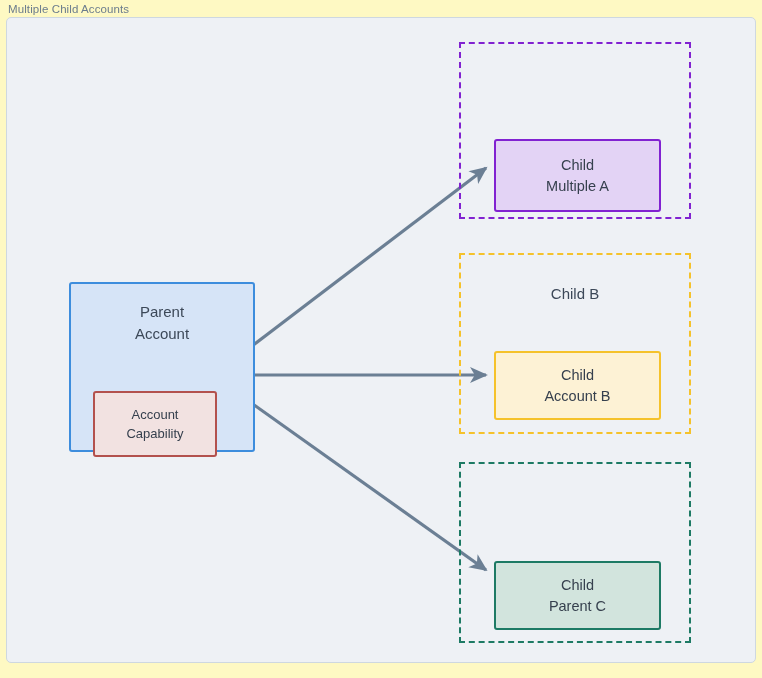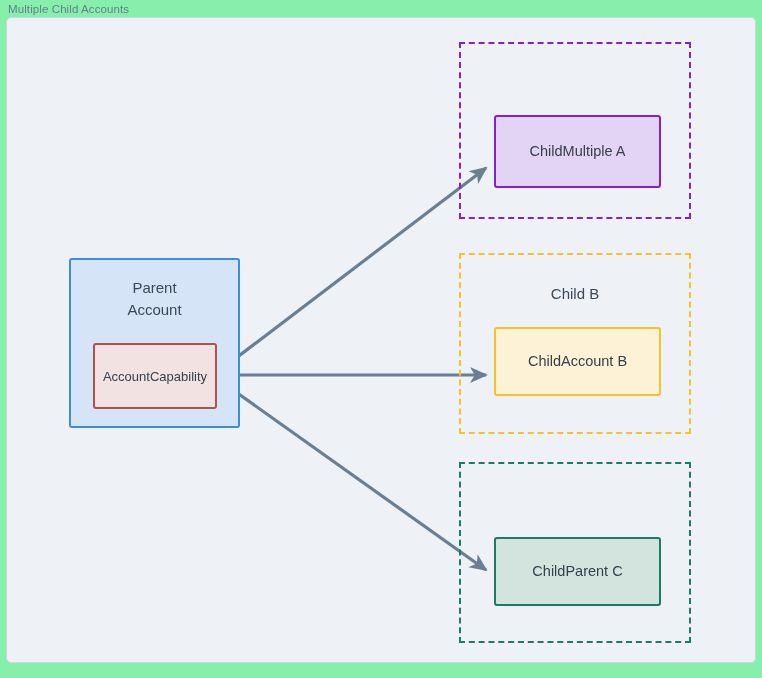--- a/index.html
+++ b/index.html
@@ -11,21 +11,21 @@
     width: 762px;
     height: 678px;
     font-family: "Liberation Sans", "DejaVu Sans", sans-serif;
     -webkit-font-smoothing: antialiased;
   }
   #canvas {
     position: relative;
     width: 762px;
     height: 678px;
     overflow: hidden;
-    background: #86efac;
+    background: #fef9c3;
     text-decoration: underline;
   }
   .diagram-title {
     position: absolute;
     left: 8px;
     top: 3px;
     font-size: 11.5px;
     color: #6b7c8d;
     letter-spacing: 0.1px;
     white-space: nowrap;
@@ -38,24 +38,26 @@
     height: 646px;
     box-sizing: border-box;
     background: #eef1f5;
     border: 1px solid #ced8e0;
     border-radius: 5px;
   }
   .node {
     position: absolute;
     box-sizing: border-box;
     display: flex;
+    flex-direction: column;
     align-items: center;
     justify-content: center;
     text-align: center;
     color: #36404e;
+    margin-top: 24px;
   }
   .group-box {
     position: absolute;
     box-sizing: border-box;
     border-style: dashed;
     border-width: 2px;
     background: transparent;
   }
   .group-label {
     position: absolute;
@@ -123,21 +125,21 @@
     <defs>
       <marker id="arrowhead" markerWidth="7" markerHeight="7" refX="5.4" refY="3" orient="auto" markerUnits="strokeWidth">
         <path d="M0.4,0.5 L6,3 L0.4,5.5 L1.9,3 Z" fill="#6b7f94"></path>
       </marker>
     </defs>
     <line x1="219" y1="371" x2="486" y2="168" stroke="#6b7f94" stroke-width="3.2" marker-end="url(#arrowhead)"></line>
     <line x1="219" y1="375" x2="486" y2="375" stroke="#6b7f94" stroke-width="3.2" marker-end="url(#arrowhead)"></line>
     <line x1="219" y1="380" x2="486" y2="570" stroke="#6b7f94" stroke-width="3.2" marker-end="url(#arrowhead)"></line>
   </svg>
 
-  <div class="node parent-node" style="left:69px; top:258px; width:171px; height:170px;">
+  <div class="node parent-node" style="left:69px; top:258px; width:186px; height:170px;">
     <div class="parent-title">
       <span>Parent</span>
       <span>Account</span>
     </div>
     <div class="node cap-node" style="left:22px; top:83px; width:124px; height:66px;">
       <span>Account</span>
       <span>Capability</span>
     </div>
   </div>
 

